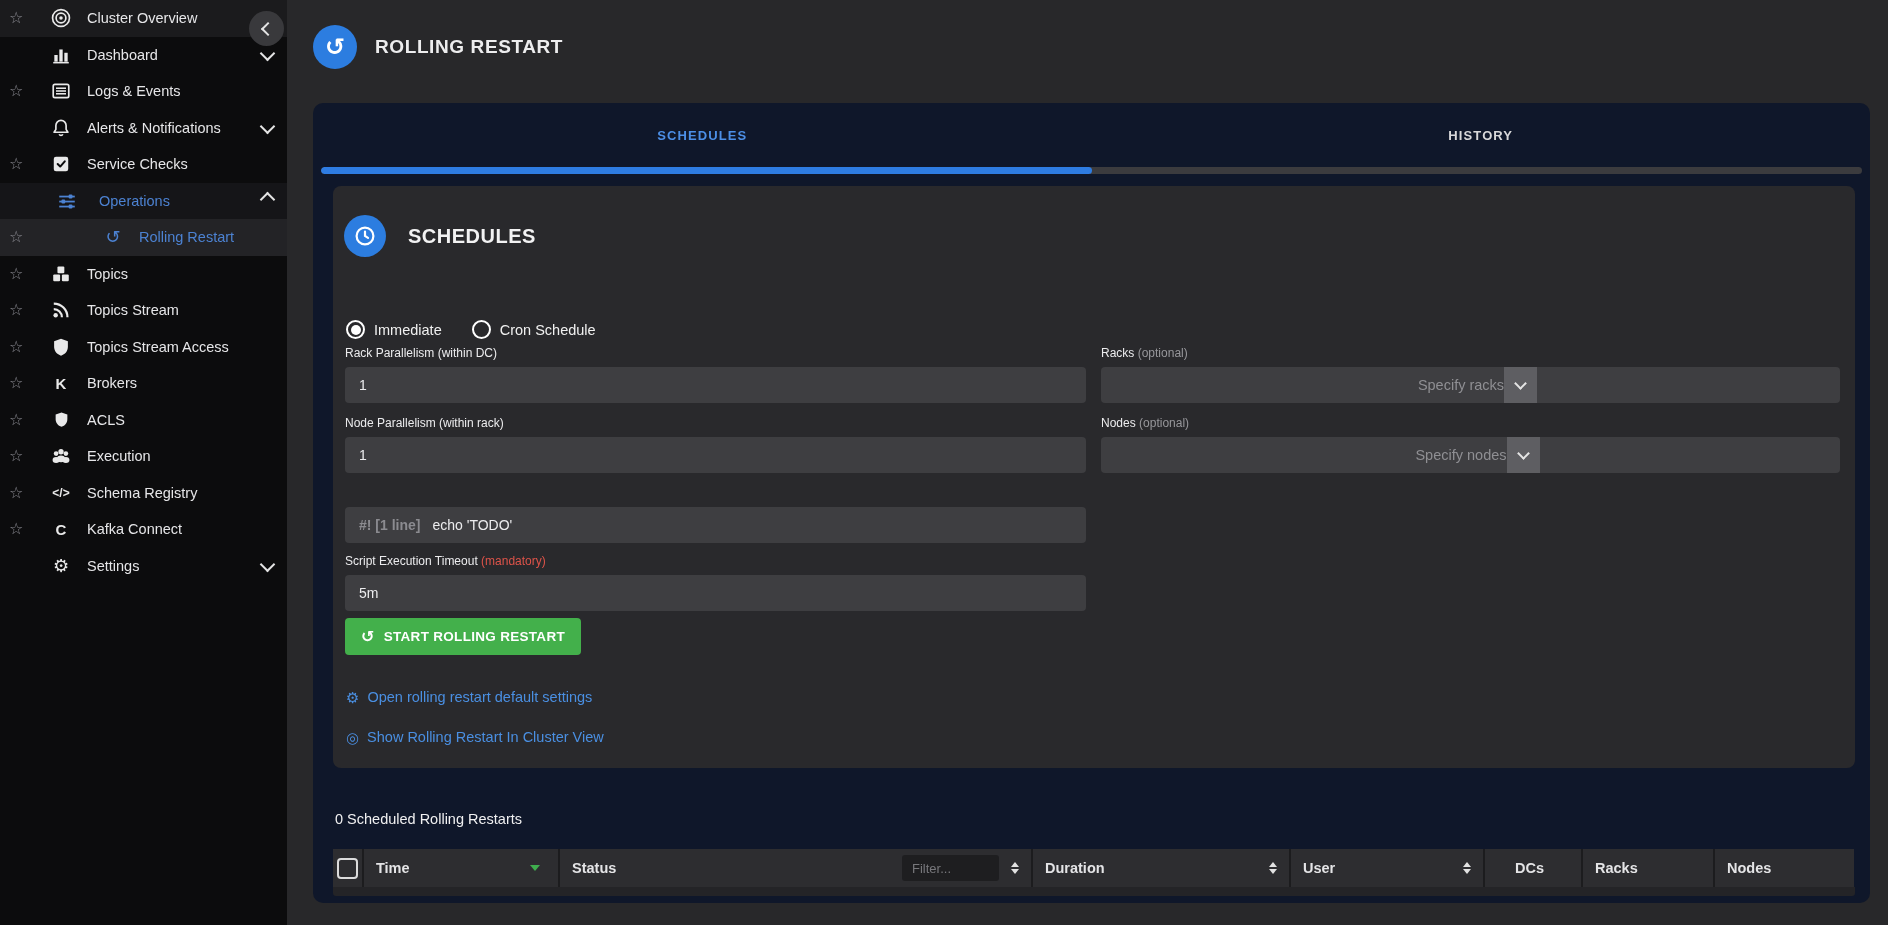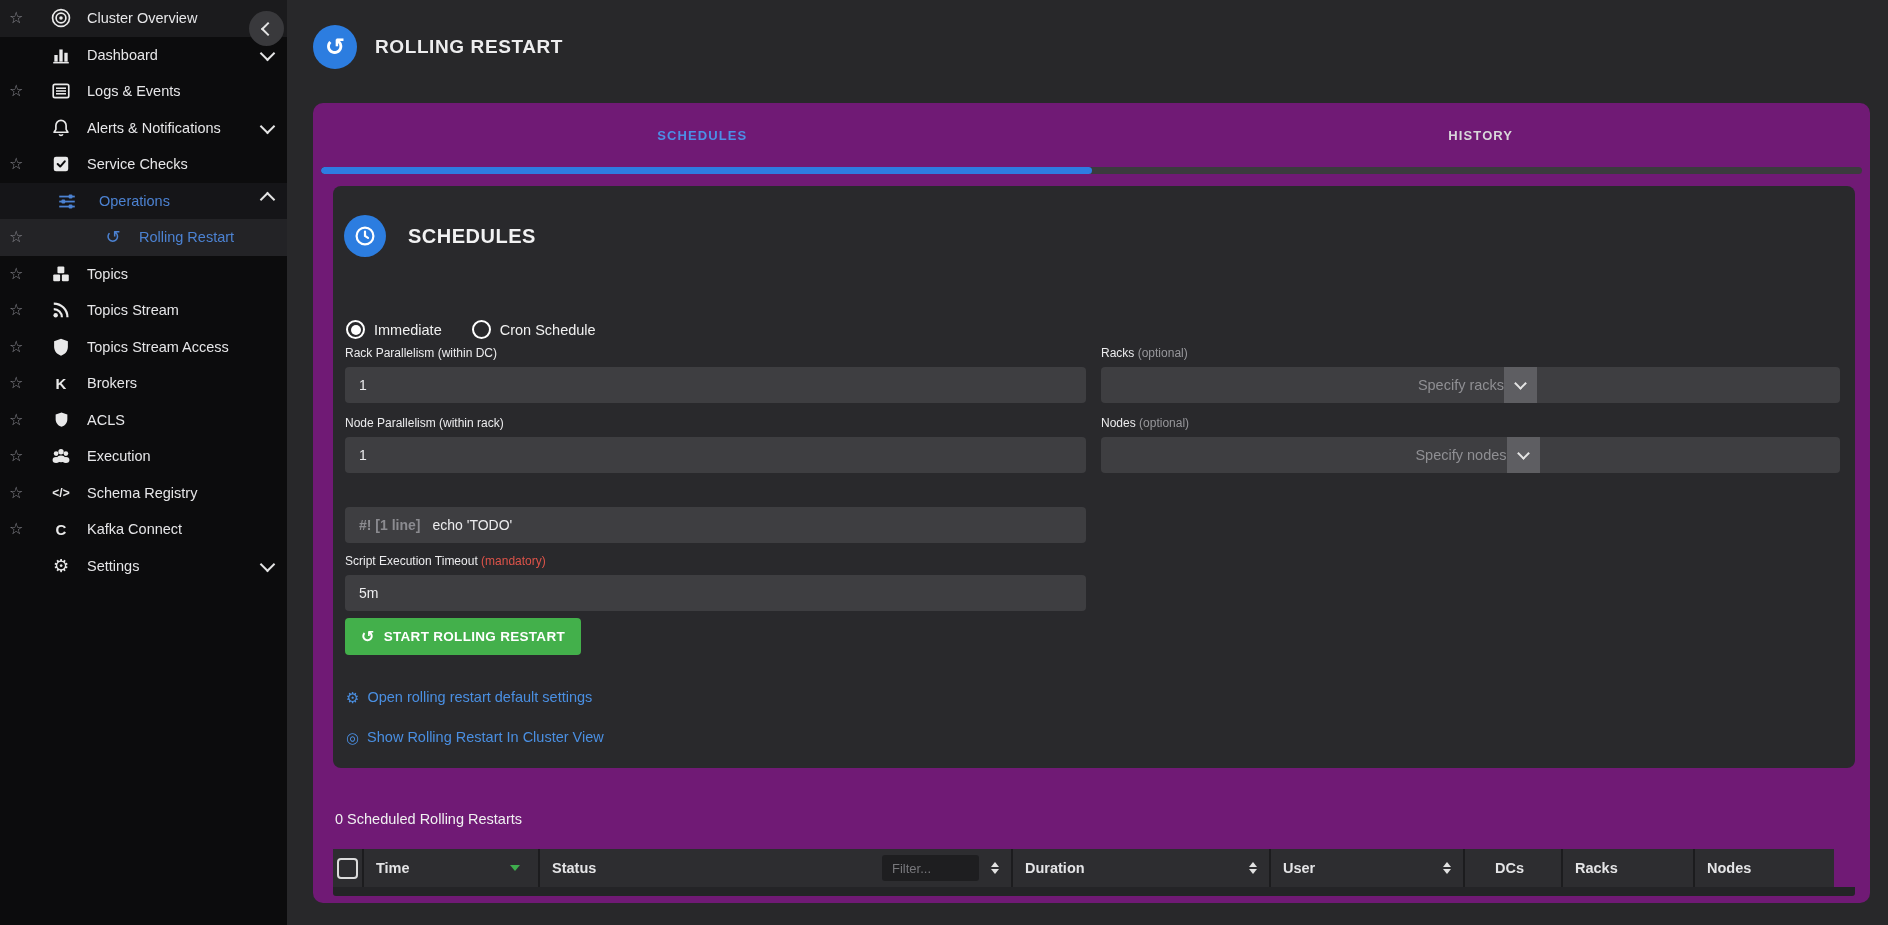--- a/index.html
+++ b/index.html
@@ -28,21 +28,21 @@
   .collapse-btn{position:absolute;top:11px;right:3px;width:35px;height:35px;border-radius:50%;background:#39393c;display:flex;align-items:center;justify-content:center;cursor:pointer;z-index:5;}
   .collapse-btn .chev{width:8px;height:8px;border-width:2.6px;margin-left:3px;}
 
   
   .main{position:absolute;left:287px;top:0;right:0;bottom:0;background:#28282a;}
   .page-header{position:absolute;left:26px;top:25px;display:flex;align-items:center;gap:18px;}
   .blue-circle{width:44px;height:44px;border-radius:50%;background:#2c7de0;display:flex;align-items:center;justify-content:center;color:#fff;flex:0 0 auto;}
   .blue-circle .glyph{font-size:24px;font-weight:700;line-height:1;}
   .page-title{font-size:19px;font-weight:700;letter-spacing:.6px;color:#ededee;}
 
-  .panel{position:absolute;left:26px;top:103px;width:1557px;height:800px;background:#701a75;border-radius:10px;}
+  .panel{position:absolute;left:26px;top:103px;width:1557px;height:800px;background:#0f172a;border-radius:10px;}
   .tabs{display:flex;height:64px;}
   .tab{flex:1;display:flex;align-items:center;justify-content:center;font-size:13px;font-weight:700;letter-spacing:1.1px;cursor:pointer;}
   .tab.active{color:#4c8fe6;}
   .tab.inactive{color:#d8d8da;}
   .tab-track{height:7px;margin:0 8px;border-radius:4px;background:#3b3b3e;position:relative;overflow:hidden;}
   .tab-fill{position:absolute;left:0;top:0;bottom:0;width:50%;background:#2e7ce2;border-radius:4px;}
 
   .card{position:absolute;left:20px;right:15px;top:83px;height:582px;background:#29292c;border-radius:8px;}
   .section-head{position:absolute;left:11px;top:29px;display:flex;align-items:center;gap:22px;}
   .section-head .blue-circle{width:42px;height:42px;}
@@ -369,21 +369,21 @@
           <span>Show Rolling Restart In Cluster View</span>
         </a>
       </div>
 
       <div class="summary">0 Scheduled Rolling Restarts</div>
 
       <div class="thead">
         <div class="th th-cb">
           <span class="cb"></span>
         </div>
-        <div class="th" style="width:176px;">
+        <div class="th" style="width:196px;">
           <span>Time</span>
           <span class="sort-desc"></span>
         </div>
         <div class="th" style="width:473px;">
           <span>Status</span>
           <input class="filter-input" placeholder="Filter..." style="">
           <span class="sort">
               <span class="tu"></span>
               <span class="tdn"></span>
             </span>

